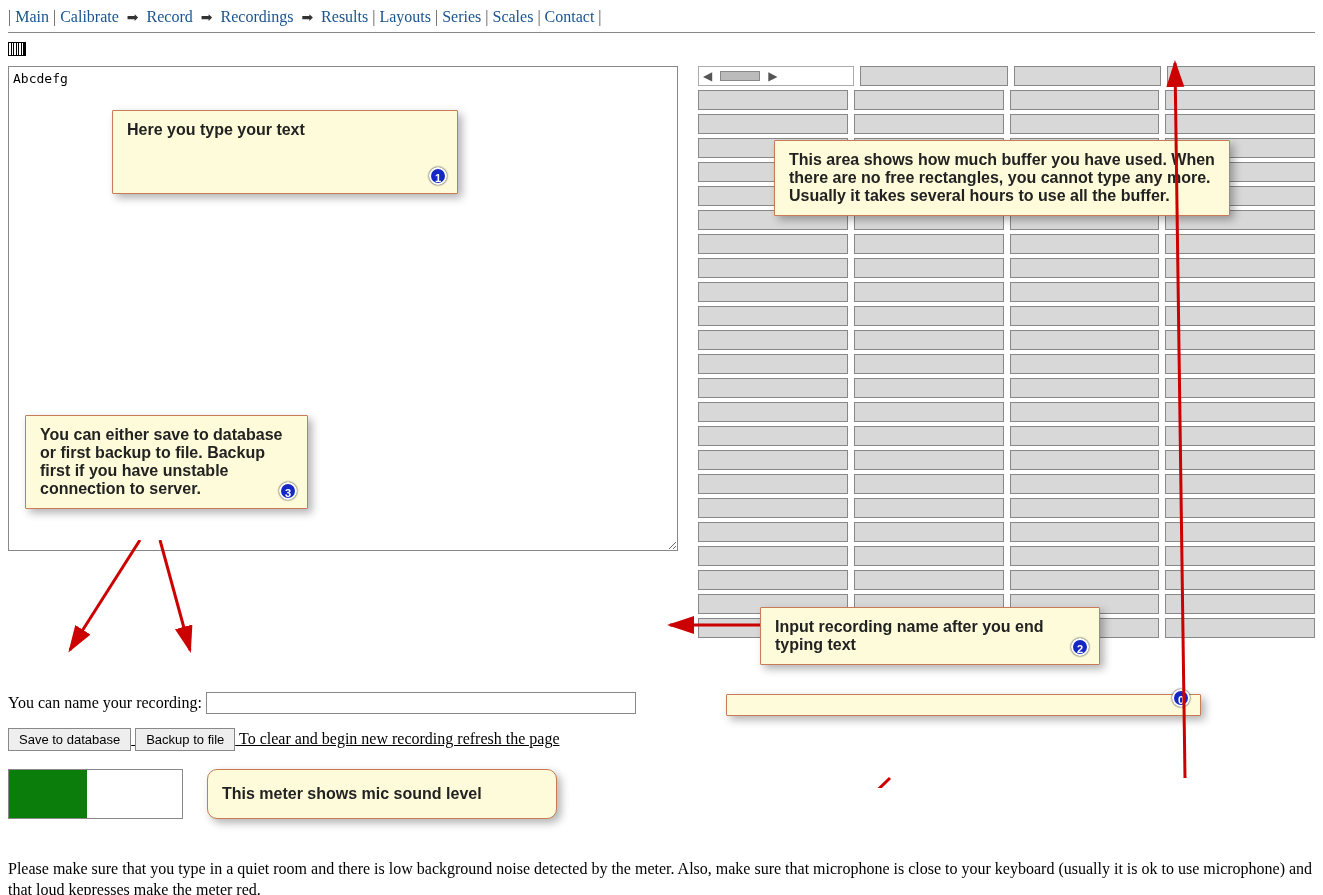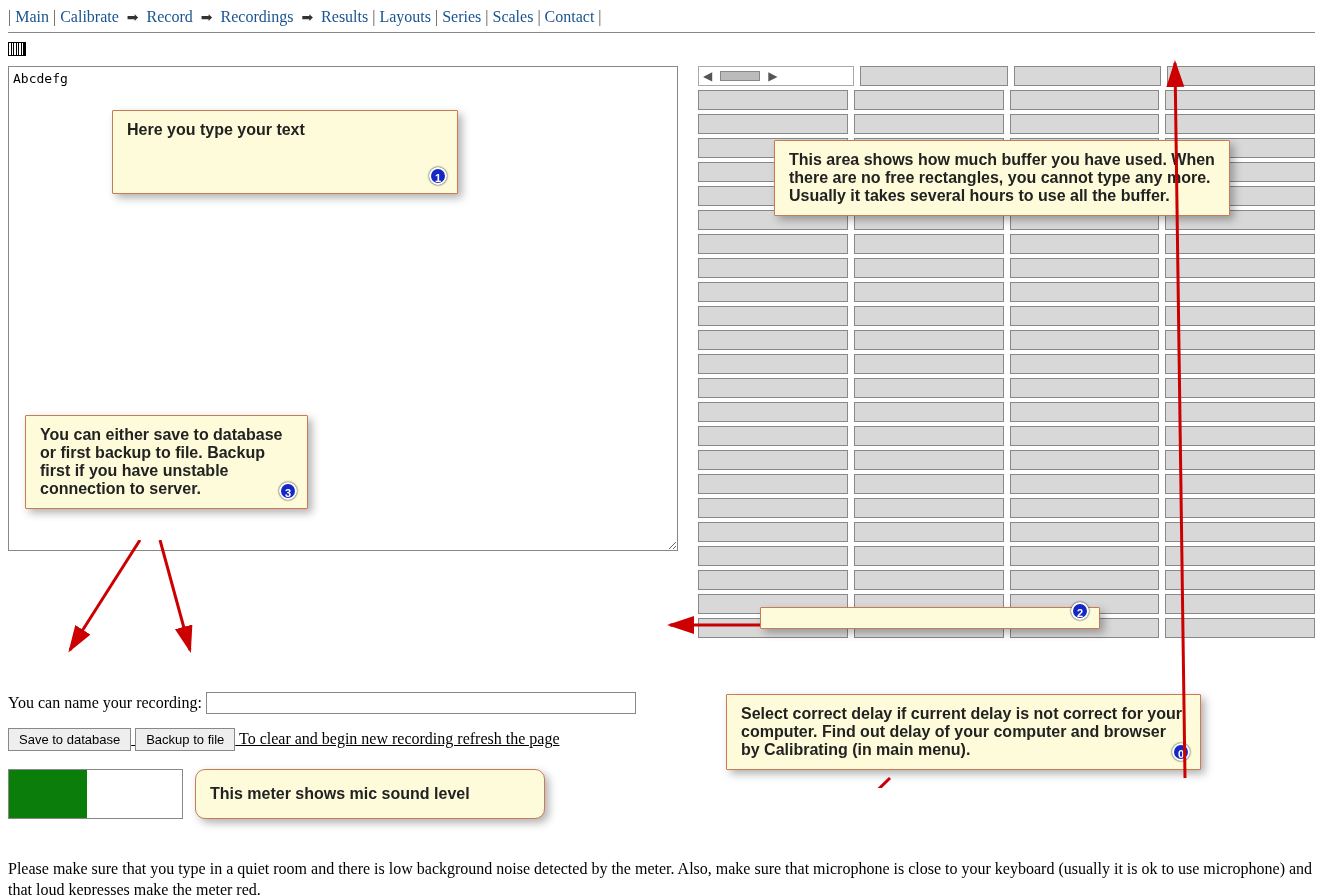--- a/index.html
+++ b/index.html
@@ -108,21 +108,21 @@
   font-size: 13px;
   padding: 3px 10px;
   background: #eee;
   border: 1px solid #888;
   cursor: pointer;
 }
 .meter-row {
   margin-top: 18px;
   display: flex;
   align-items: stretch;
-  gap: 12px;
+  gap: 24px;
 }
 .meter {
   width: 175px;
   height: 50px;
   border: 1px solid #888;
   background: #fff;
   position: relative;
 }
 .meter-fill {
   width: 45%;
@@ -397,25 +397,25 @@
 <div class="callout callout-buffer">
   <span>This area shows how much buffer you have used. When there are no free rectangles, you cannot type any more. Usually it takes several hours to use all the buffer.</span>
 </div>
 
 <div class="callout callout-3">
   <span>You can either save to database or first backup to file. Backup first if you have unstable connection to server.</span>
   <span class="num">3</span>
 </div>
 
 <div class="callout callout-name">
+  <span>Input recording name after you end typing text</span>
   <span class="num">2</span>
 </div>
 
 <div class="callout callout-delay">
-  <span>Select correct delay if current delay is not correct for your computer. Find out delay of your computer and browser by Calibrating (in main menu).</span>
   <span class="num">0</span>
 </div>
 
 <svg class="arrow-svg" style="top:540px;left:60px;" width="180" height="130">
   <defs>
       <marker id="ah1" markerWidth="10" markerHeight="10" refX="8" refY="3" orient="auto">
         <path d="M0,0 L0,6 L9,3 z" fill="#c00"></path>
       </marker>
     </defs>
   <line x1="80" y1="0" x2="10" y2="110" stroke="#c00" stroke-width="3" marker-end="url(#ah1)"></line>

